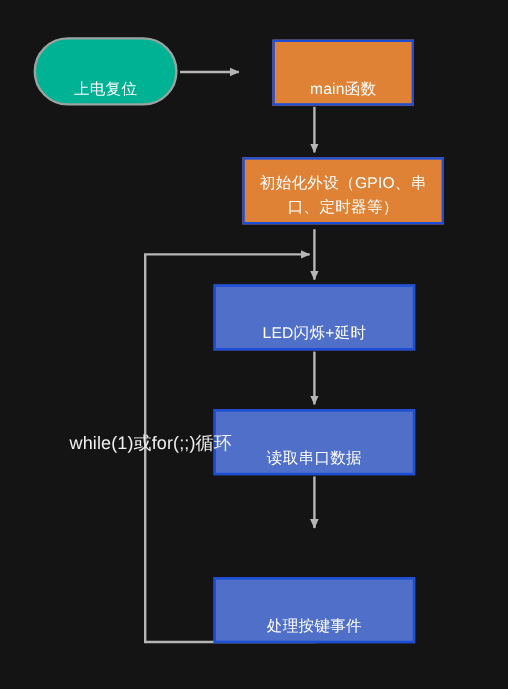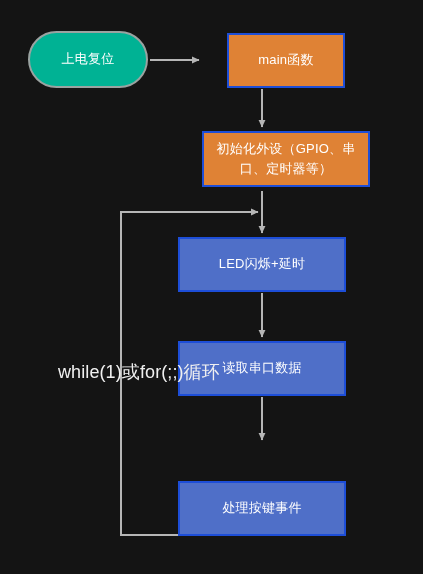--- a/index.html
+++ b/index.html
@@ -24,21 +24,21 @@
     left: 0;
     top: 0;
     width: 423px;
     height: 574px;
     overflow: visible;
   }
   .node {
     position: absolute;
     box-sizing: border-box;
     display: flex;
-    align-items: center;
+    align-items: flex-end;
     justify-content: center;
     text-align: center;
     color: #ffffff;
     font-size: 13px;
     line-height: 1.55;
     letter-spacing: 0.2px;
     border: 2px solid #1d4ed8;
     padding: 2px 6px;
   }
   .node.start {
@@ -49,21 +49,21 @@
   .node.orange {
     background: #df8235;
     margin-left: 24px;
   }
   .node.blue {
     background: #4f6fc8;
   }
   .edge-label {
     position: absolute;
     color: #f0f0f0;
-    font-size: 18px;
+    font-size: 15px;
     white-space: nowrap;
     letter-spacing: 0.1px;
   }
 </style>
 </head>
 <body>
 
 <div id="canvas">
 
   <svg class="edges" viewBox="0 0 423 574" xmlns="http://www.w3.org/2000/svg">

